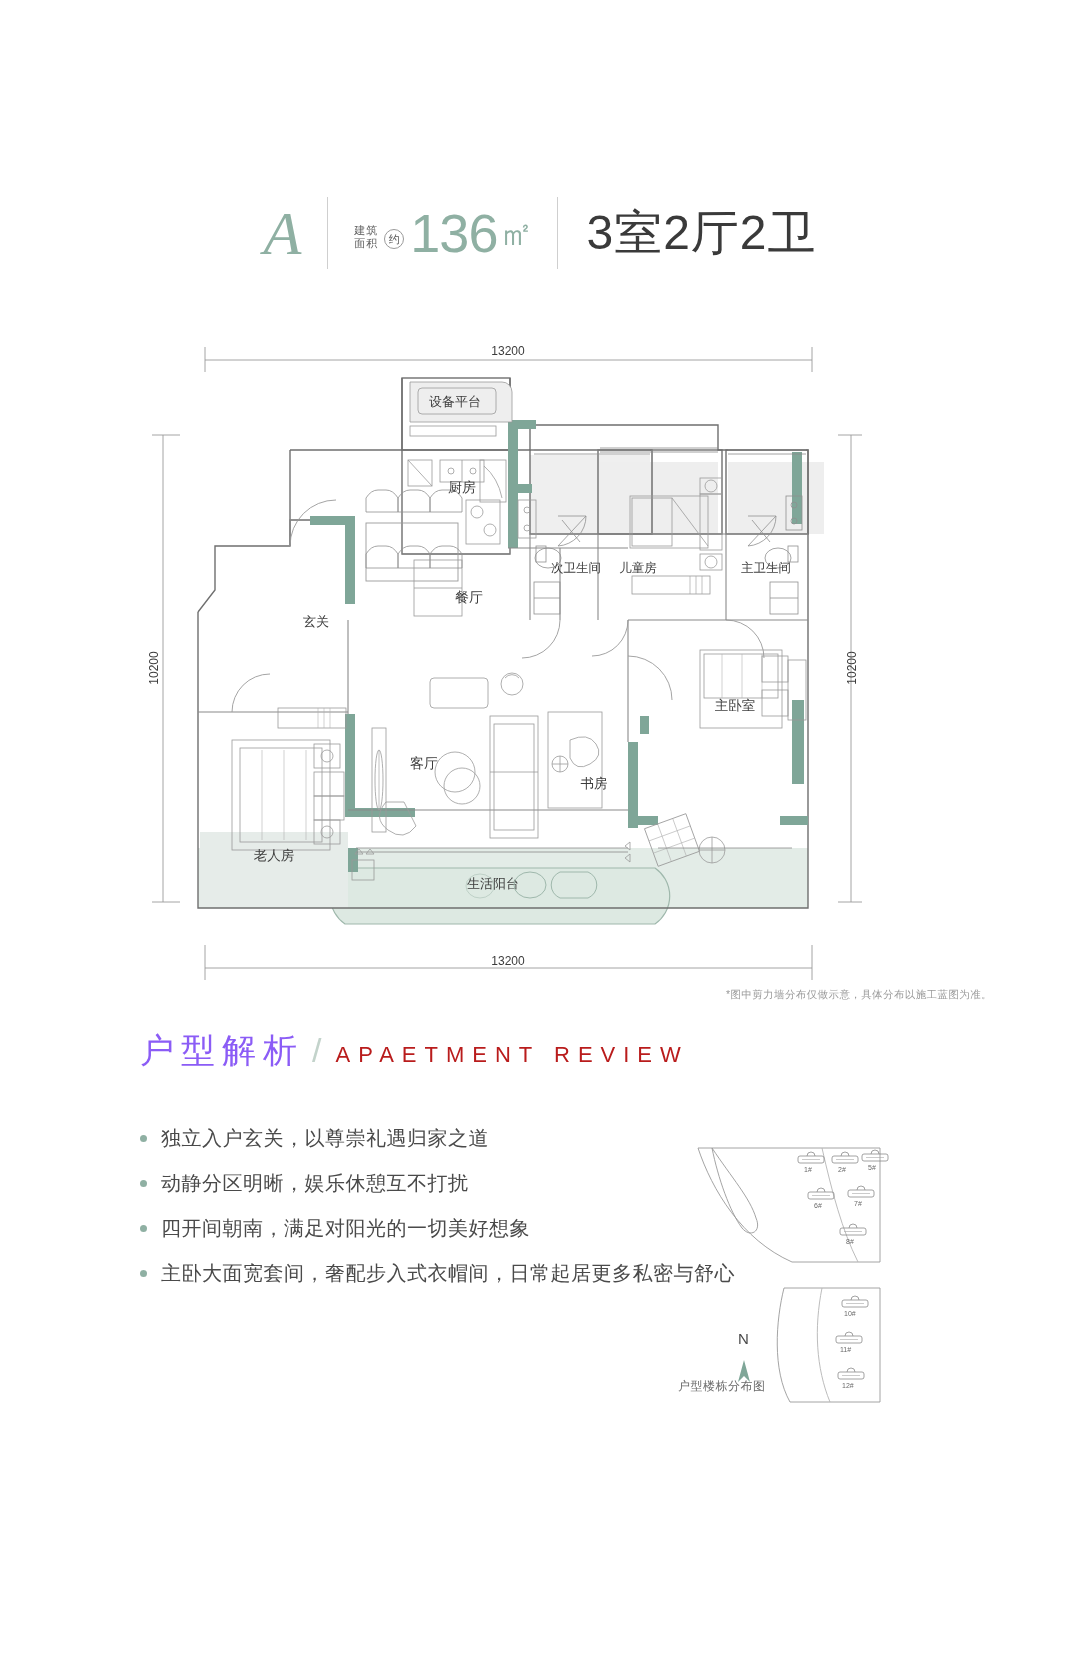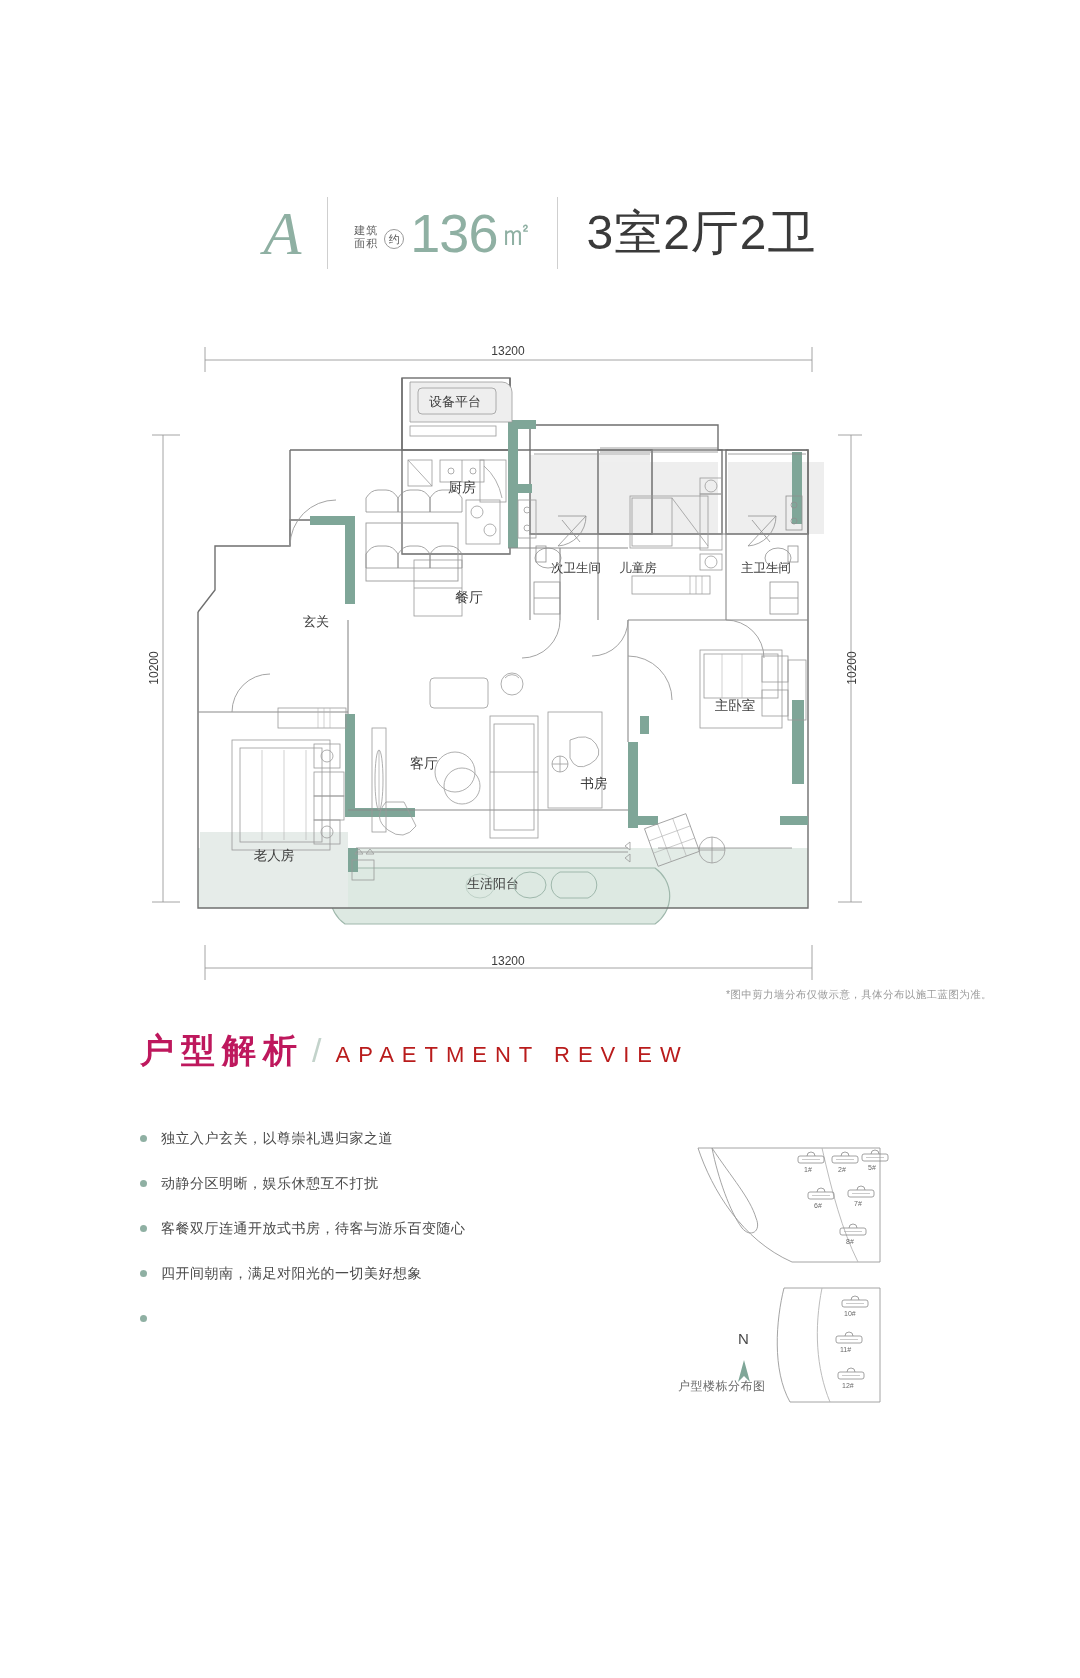--- a/index.html
+++ b/index.html
@@ -101,23 +101,22 @@
 
   
   .sec-head {
     position: absolute;
     left: 140px; top: 1028px;
     display: flex;
     align-items: baseline;
   }
   .sec-cn {
     font-size: 34px;
-    color: #be185d;
+    color: #8b5cf6;
     letter-spacing: 7px;
-    font-weight: bold;
   }
   .sec-slash {
     font-size: 34px;
     color: #c3d3cb;
     padding: 0 14px 0 8px;
     font-weight: 300;
   }
   .sec-en {
     font-size: 22px;
     color: #b91c1c;
@@ -137,21 +136,21 @@
   }
   .bullet-dot {
     width: 7px; height: 7px;
     border-radius: 50%;
     background: #8fb0a3;
     margin-top: 10px;
     margin-right: 14px;
     flex: 0 0 auto;
   }
   .bullet-text {
-    font-size: 14px;
+    font-size: 20px;
     line-height: 26px;
     color: #4a4a4a;
     letter-spacing: 0.5px;
   }
 
   
   .sitemap {
     position: absolute;
     left: 672px; top: 1120px;
     width: 260px; height: 290px;
@@ -502,28 +501,25 @@
   <div class="bullet-row">
     <span class="bullet-dot"></span>
     <span class="bullet-text">独立入户玄关，以尊崇礼遇归家之道</span>
   </div>
   <div class="bullet-row">
     <span class="bullet-dot"></span>
     <span class="bullet-text">动静分区明晰，娱乐休憩互不打扰</span>
   </div>
   <div class="bullet-row">
     <span class="bullet-dot"></span>
-    <span class="bullet-text">客餐双厅连通开放式书房，待客与游乐百变随心</span>
-  </div>
-  <div class="bullet-row">
-    <span class="bullet-dot"></span>
     <span class="bullet-text">四开间朝南，满足对阳光的一切美好想象</span>
   </div>
   <div class="bullet-row">
     <span class="bullet-dot"></span>
+    <span class="bullet-text">主卧大面宽套间，奢配步入式衣帽间，日常起居更多私密与舒心</span>
   </div>
 </div>
 
 <div class="sitemap">
 <svg width="260" height="290" viewBox="0 0 260 290">
   <defs>
     <g id="bldg">
       <rect x="0" y="4" width="26" height="7" rx="2" fill="none" stroke="#8a8a8a" stroke-width="0.8"></rect>
       <path d="M9,4 a4,4 0 0 1 8,0" fill="none" stroke="#8a8a8a" stroke-width="0.8"></path>
       <line x1="4" y1="7.5" x2="22" y2="7.5" stroke="#a8a8a8" stroke-width="0.6"></line>

